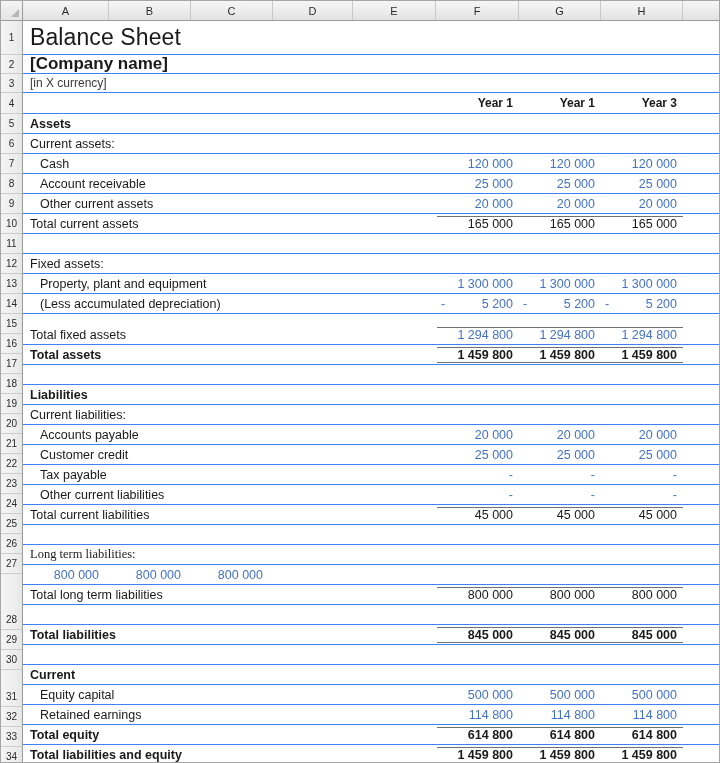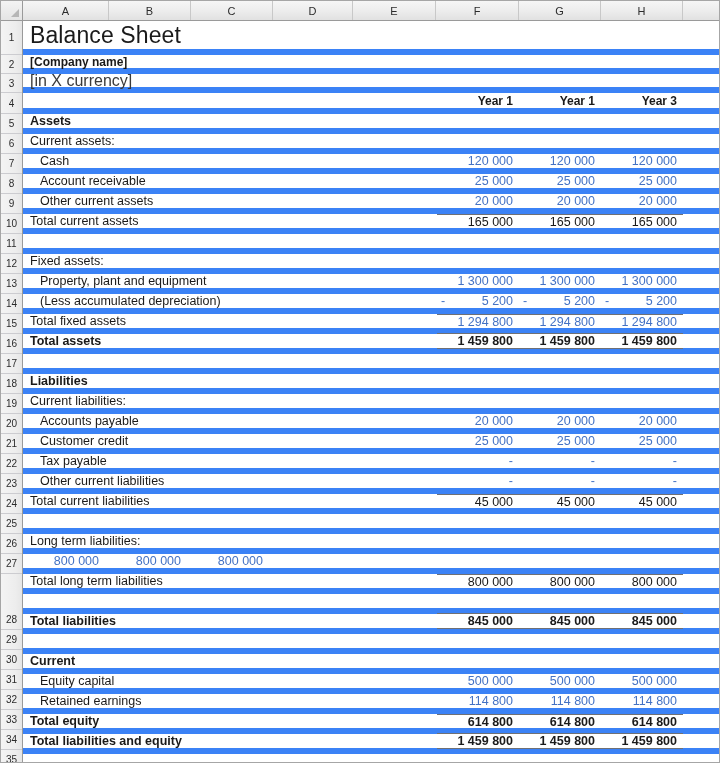--- a/index.html
+++ b/index.html
@@ -82,21 +82,21 @@
   .cells-col {
     flex: 1;
     position: relative;
   }
 
   
   .row {
     display: flex;
     align-items: center;
     box-sizing: border-box;
-    border-bottom: 6px solid #3b82f6;
+    border-bottom: 1px solid #3b82f6;
     position: relative;
   }
   .label {
     box-sizing: border-box;
     padding-left: 7px;
     font-size: 12.5px;
     color: #1a1a1a;
     white-space: nowrap;
     overflow: visible;
     flex: 1;
@@ -122,22 +122,22 @@
   .calc-val  { color: #1a1a1a; }
   .bold      { font-weight: bold; }
 
   
   .title {
     font-size: 23px;
     color: #1a1a1a;
     padding-left: 7px;
     letter-spacing: 0.1px;
   }
-  .sub-bold { font-weight: bold; font-size: 12px; }
-  .sub-plain { font-size: 16px; color: #3a3a3a; }
+  .sub-bold { font-weight: bold; font-size: 17px; }
+  .sub-plain { font-size: 12px; color: #3a3a3a; }
   .hdr-bold { font-weight: bold; }
   .indent1 { padding-left: 17px; }
 
   
   .rule-top    { border-top: 1.4px solid #6f7074; }
   .rule-both   { border-top: 1.4px solid #6f7074; border-bottom: 1.4px solid #6f7074; }
 
   .yearhdr {
     font-weight: bold;
     font-size: 12px;
@@ -192,21 +192,21 @@
         <div class="rowhead" style="height: 20px;">21</div>
         <div class="rowhead" style="height: 20px;">22</div>
         <div class="rowhead" style="height: 20px;">23</div>
         <div class="rowhead" style="height: 20px;">24</div>
         <div class="rowhead" style="height: 20px;">25</div>
         <div class="rowhead" style="height: 20px;">26</div>
         <div class="rowhead" style="height: 20px;">27</div>
         <div class="rowhead" style="height: 20px; margin-top: 36px;">28</div>
         <div class="rowhead" style="height: 20px;">29</div>
         <div class="rowhead" style="height: 20px;">30</div>
-        <div class="rowhead" style="height: 20px;">31</div>
+        <div class="rowhead" style="height: 20px; margin-top: 17px;">31</div>
         <div class="rowhead" style="height: 20px;">32</div>
         <div class="rowhead" style="height: 20px;">33</div>
         <div class="rowhead" style="height: 20px;">34</div>
         <div class="rowhead" style="height: 20px;">35</div>
         <div class="rowhead" style="height: 20px;">36</div>
         <div class="rowhead" style="height: 20px;">37</div>
       </div>
     <div class="cells-col" id="rows">
         <div class="row" style="height: 34px;">
           <div class="label title">Balance Sheet</div>
@@ -299,21 +299,21 @@
           <div class="num input-val">1 300 000</div>
           <div style="width: 38px; min-width: 38px;"></div>
         </div>
         <div class="row" style="height: 20px;">
           <div class="label indent1">(Less accumulated depreciation)</div>
           <div class="num input-val"><span class="minus">-</span><span>5 200</span></div>
           <div class="num input-val"><span class="minus">-</span><span>5 200</span></div>
           <div class="num input-val"><span class="minus">-</span><span>5 200</span></div>
           <div style="width: 38px; min-width: 38px;"></div>
         </div>
-        <div class="row" style="height: 20px;">
+        <div class="row" style="height: 20px; margin-top: 11px;">
           <div class="label">Total fixed assets</div>
           <div class="num input-val rule-top">1 294 800</div>
           <div class="num input-val rule-top">1 294 800</div>
           <div class="num input-val rule-top">1 294 800</div>
           <div style="width: 38px; min-width: 38px;"></div>
         </div>
         <div class="row" style="height: 20px;">
           <div class="label hdr-bold">Total assets</div>
           <div class="num calc-val bold rule-both">1 459 800</div>
           <div class="num calc-val bold rule-both">1 459 800</div>
@@ -376,21 +376,21 @@
           <div class="num calc-val rule-top">45 000</div>
           <div style="width: 38px; min-width: 38px;"></div>
         </div>
         <div class="row" style="height: 20px;">
           <div class="label"></div>
           <div class="num"></div>
           <div class="num"></div>
           <div class="num"></div>
           <div style="width: 38px; min-width: 38px;"></div>
         </div>
-        <div class="row" style="height: 20px;">
+        <div class="row" style="height: 20px; font-family: Liberation Serif, serif;">
           <div class="label">Long term liabilities:</div>
           <div class="num"></div>
           <div class="num"></div>
           <div class="num"></div>
           <div style="width: 38px; min-width: 38px;"></div>
         </div>
         <div class="row" style="height: 20px;">
           <div class="num input-val">800 000</div>
           <div class="num input-val">800 000</div>
           <div class="num input-val">800 000</div>

